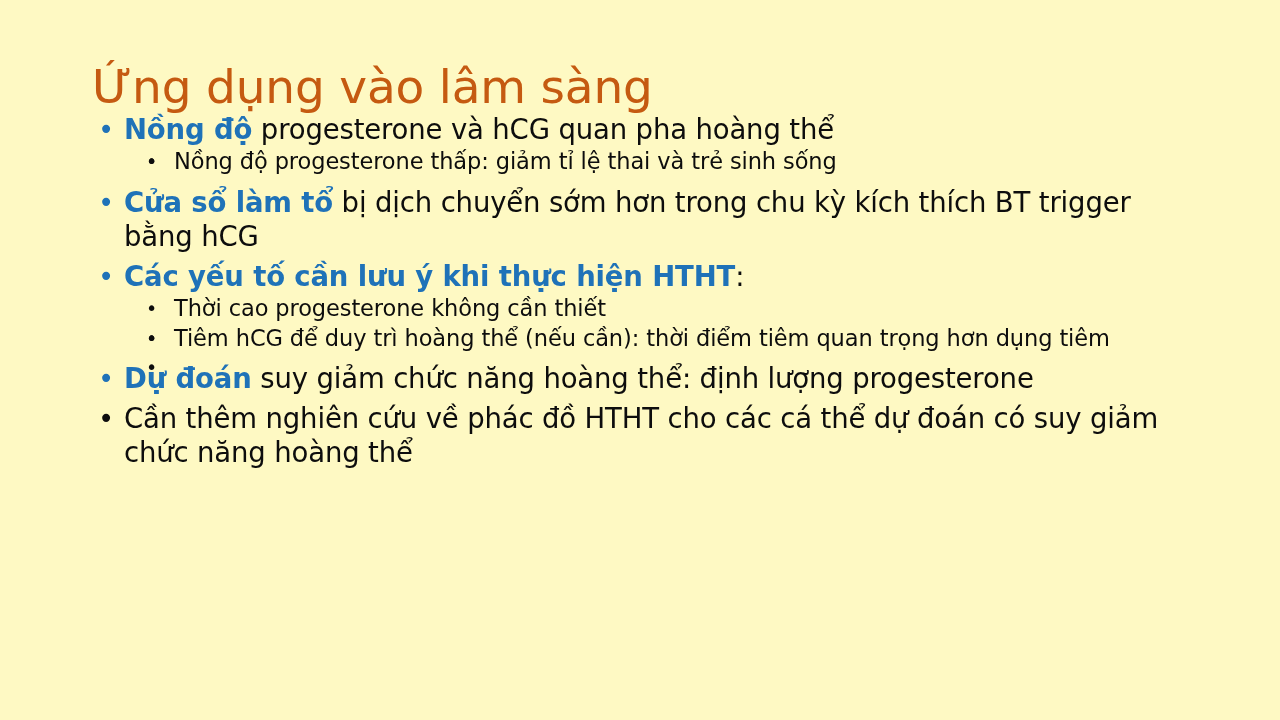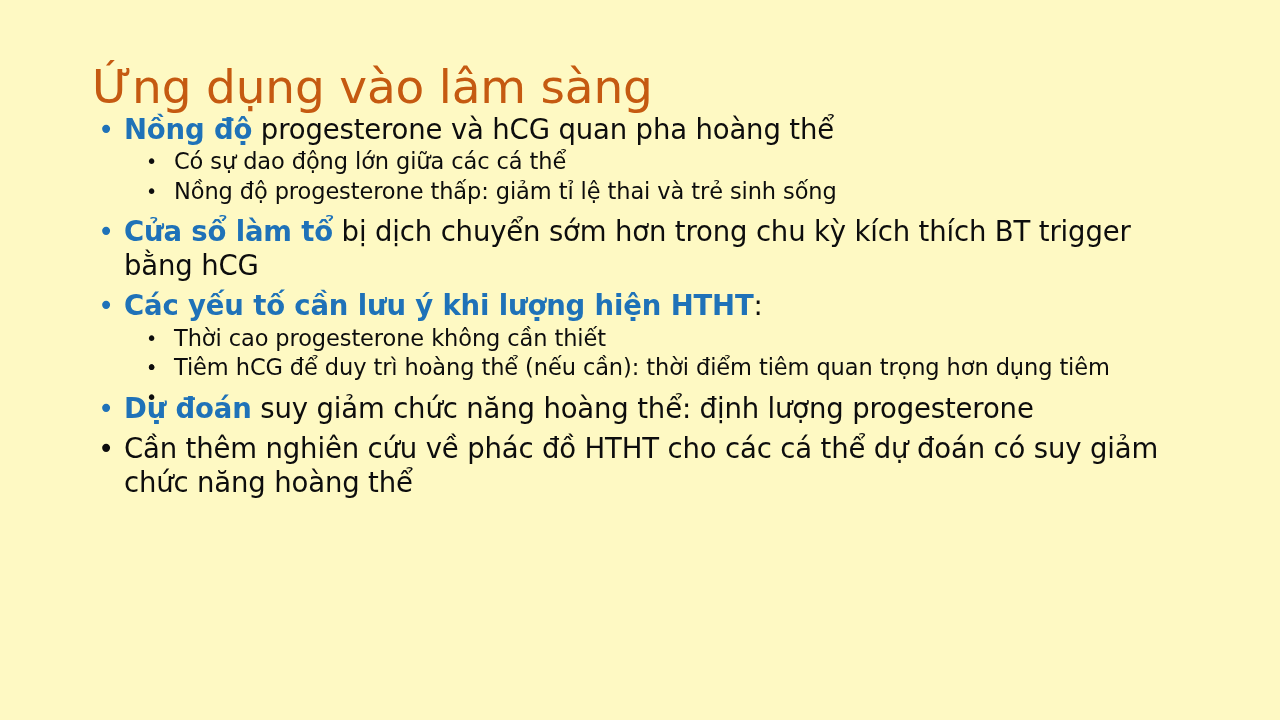--- a/index.html
+++ b/index.html
@@ -101,35 +101,34 @@
   <h1 id="slide-title">Ứng dụng vào lâm sàng</h1>
 
   <div id="body-list">
 
     <div class="lvl1 blue-bullet tight">
       <span class="bullet">•</span>
       <span class="hl">Nồng độ</span><span> progesterone và hCG quan pha hoàng thể</span>
     </div>
     <div class="lvl2">
       <span class="bullet">•</span>
-      <span>Có sự dao động lớn giữa các cá thể</span>
     </div>
     <div class="lvl2 grp-sub">
       <span class="bullet">•</span>
       <span>Nồng độ progesterone thấp: giảm tỉ lệ thai và trẻ sinh sống</span>
     </div>
 
     <div class="lvl1 blue-bullet grp">
       <span class="bullet">•</span>
       <span class="hl">Cửa sổ làm tổ</span><span> bị dịch chuyển sớm hơn trong chu kỳ kích thích BT trigger bằng hCG</span>
     </div>
 
     <div class="lvl1 blue-bullet tight">
       <span class="bullet">•</span>
-      <span class="hl">Các yếu tố cần lưu ý khi lượng hiện HTHT</span><span>:</span>
+      <span class="hl">Các yếu tố cần lưu ý khi thực hiện HTHT</span><span>:</span>
     </div>
     <div class="lvl2">
       <span class="bullet">•</span>
       <span>Thời cao progesterone không cần thiết</span>
     </div>
     <div class="lvl2">
       <span class="bullet">•</span>
     </div>
     <div class="lvl2">
       <span class="bullet">•</span>

